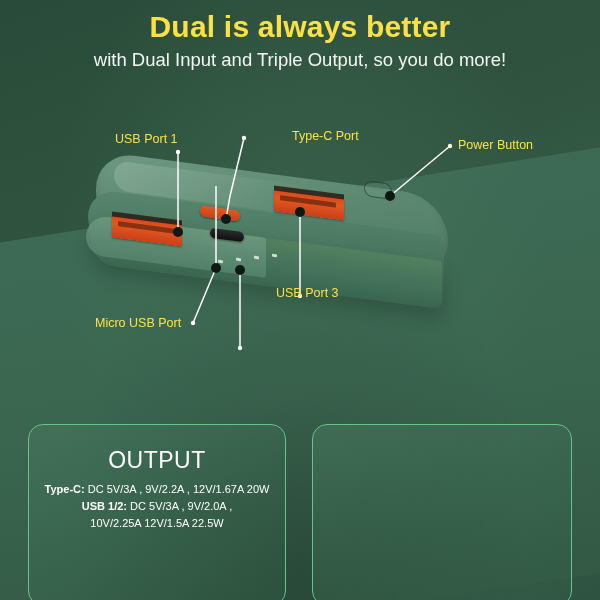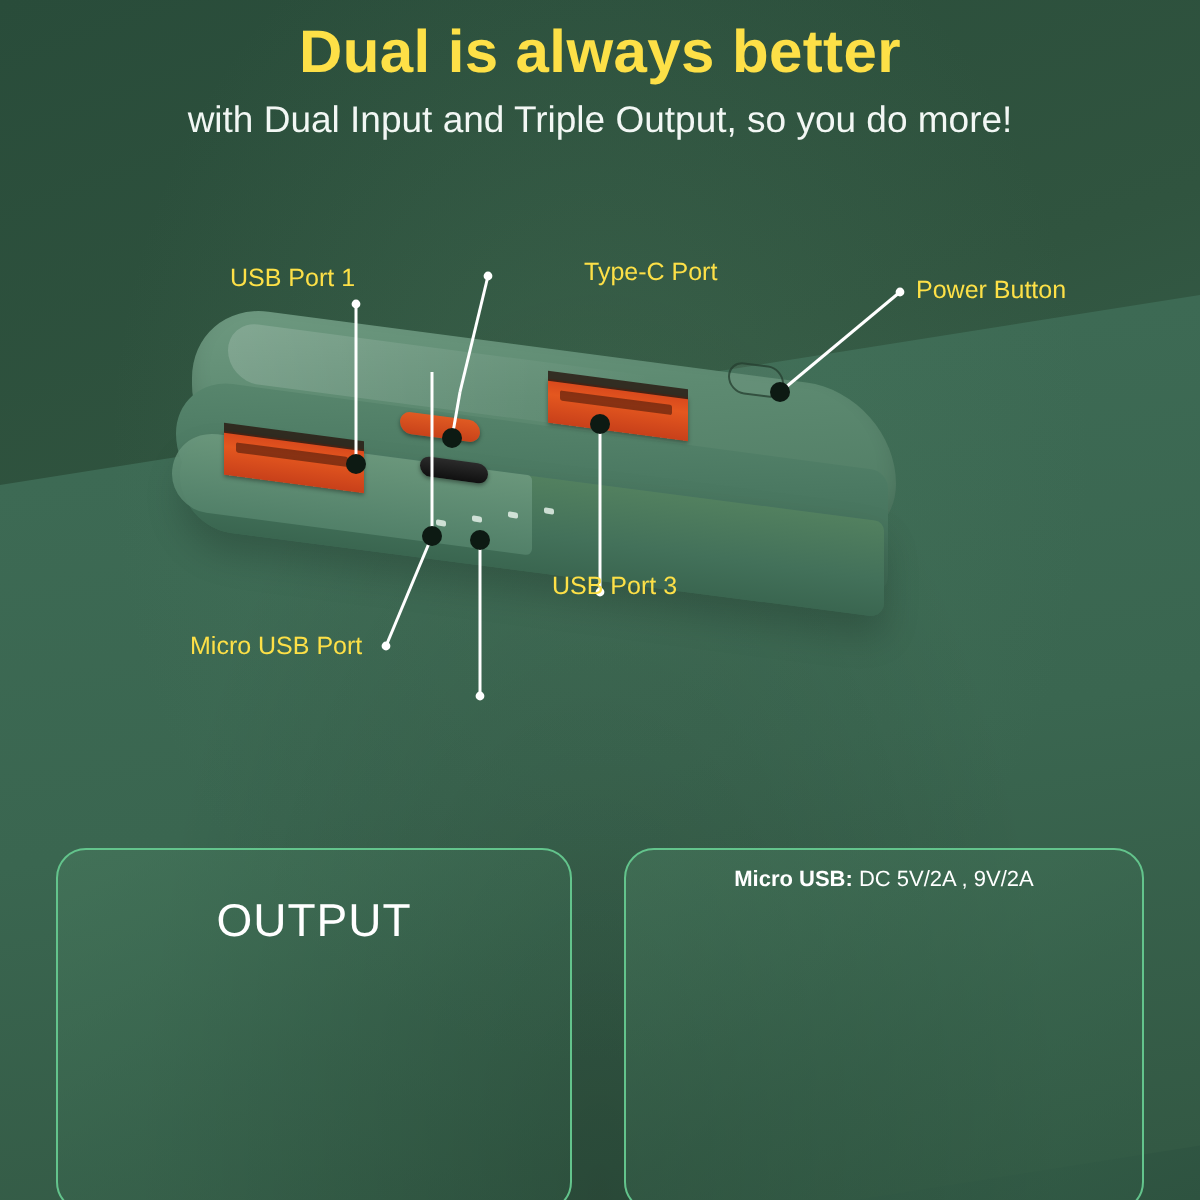--- a/index.html
+++ b/index.html
@@ -149,24 +149,33 @@
   </svg>
 
   <div class="callout" style="left:115px;top:132px;">USB Port 1</div>
   <div class="callout" style="left:252px;top:129px;margin-left:40px;">Type-C Port</div>
   <div class="callout" style="left:458px;top:138px;">Power Button</div>
   <div class="callout" style="left:276px;top:286px;">USB Port 3</div>
   <div class="callout" style="left:95px;top:316px;">Micro USB Port</div>
 
   <div class="panel panel-out">
     <div class="panel-title">OUTPUT</div>
+    <div class="spec">
+      <span class="row">
+        <b>Type-C:</b>
+        <span>DC 5V/3A , 9V/2.2A , 12V/1.67A 20W</span>
+      </span>
+      <span class="row">
+        <b>USB 1/2:</b>
+        <span>DC 5V/3A , 9V/2.0A ,</span>
+      </span>
+      <span class="row">
+        <span>10V/2.25A 12V/1.5A 22.5W</span>
+      </span>
+    </div>
   </div>
 
   <div class="panel panel-in">
     <div class="spec">
-      <span class="row">
-        <b>Micro USB:</b>
-        <span>DC 5V/2A , 9V/2A</span>
-      </span>
     </div>
   </div>
 
 </div>
 
 </body></html>

